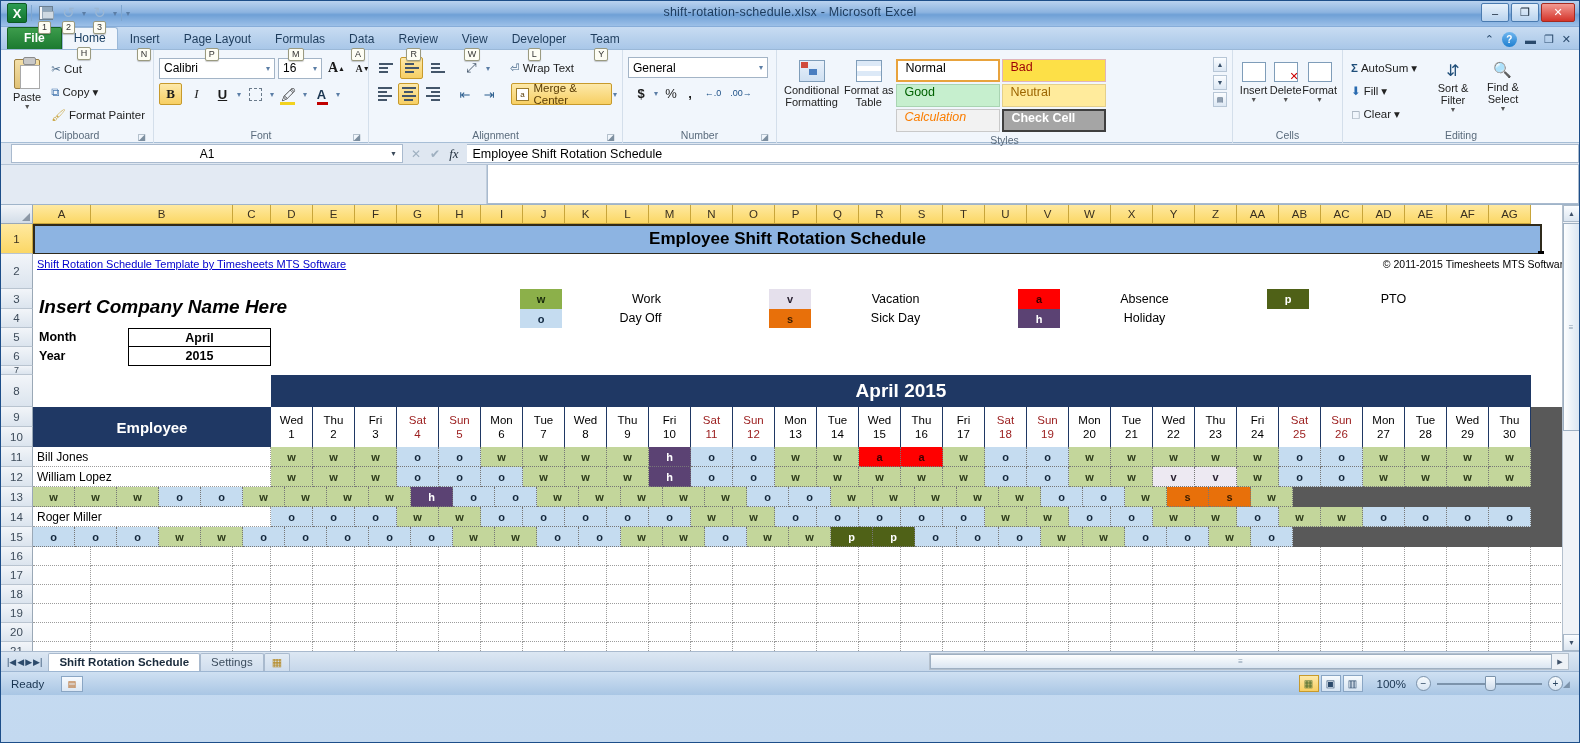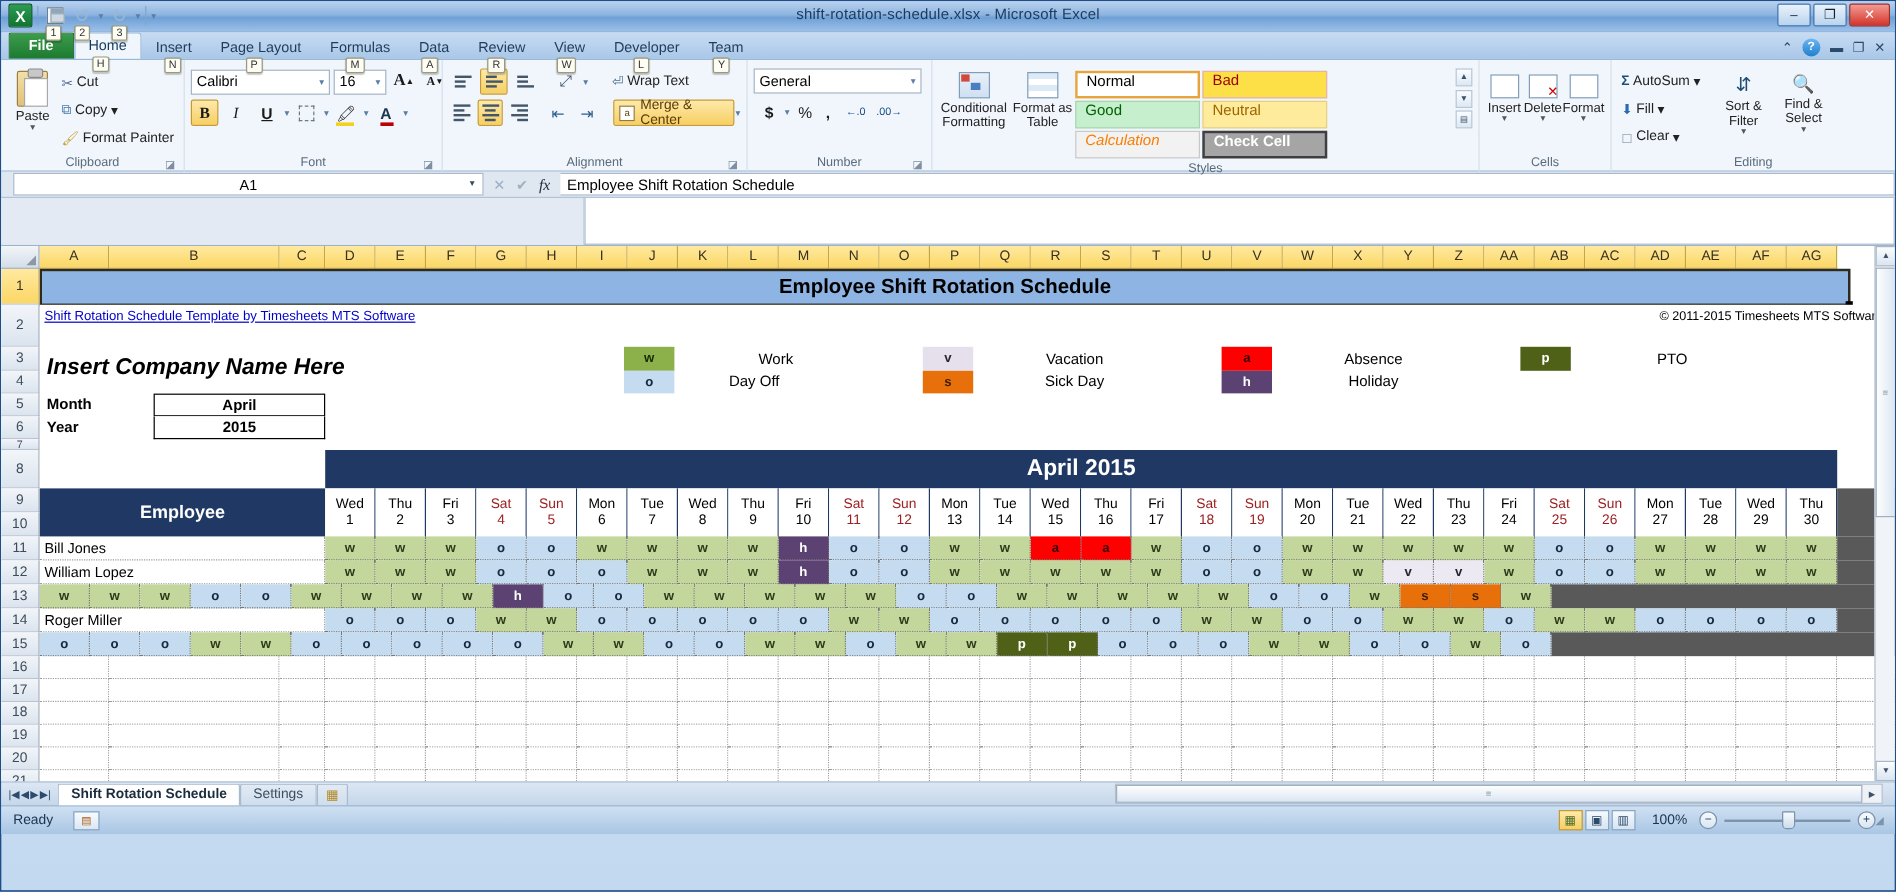--- a/index.html
+++ b/index.html
@@ -681,21 +681,21 @@
         <div style="position:absolute;left:4px;top:4px;" class="link">Shift Rotation Schedule Template by Timesheets MTS Software</div>
         <div style="position:absolute;right:10px;top:4px;" class="copyright">© 2011-2015 Timesheets MTS Software</div>
       </div>
 
       <div style="height:39px;position:relative;background:#fff;">
         <div class="company" style="position:absolute;left:6px;top:7px;">Insert Company Name Here</div>
 
         <div class="swatch" style="position:absolute;left:487px;top:0px;width:42px;height:20px;background:#8CB04A;color:#17290a;">w</div>
         <div class="swatch" style="position:absolute;left:487px;top:20px;width:42px;height:19px;background:#C5DCF0;color:#102840;">o</div>
         <div class="legend-text" style="position:absolute;left:566px;top:3px;width:95px;text-align:center;">Work</div>
-        <div class="legend-text" style="position:absolute;left:548px;top:22px;width:95px;text-align:center;">Day Off</div>
+        <div class="legend-text" style="position:absolute;left:560px;top:22px;width:95px;text-align:center;">Day Off</div>
 
         <div class="swatch" style="position:absolute;left:736px;top:0px;width:42px;height:20px;background:#E5E0EC;color:#2b2333;">v</div>
         <div class="swatch" style="position:absolute;left:736px;top:20px;width:42px;height:19px;background:#E8700A;color:#3a1c00;">s</div>
         <div class="legend-text" style="position:absolute;left:815px;top:3px;width:95px;text-align:center;">Vacation</div>
         <div class="legend-text" style="position:absolute;left:815px;top:22px;width:95px;text-align:center;">Sick Day</div>
 
         <div class="swatch" style="position:absolute;left:985px;top:0px;width:42px;height:20px;background:#FF0000;color:#3a0000;">a</div>
         <div class="swatch" style="position:absolute;left:985px;top:20px;width:42px;height:19px;background:#5B4273;color:#fff;">h</div>
         <div class="legend-text" style="position:absolute;left:1064px;top:3px;width:95px;text-align:center;">Absence</div>
         <div class="legend-text" style="position:absolute;left:1064px;top:22px;width:95px;text-align:center;">Holiday</div>

